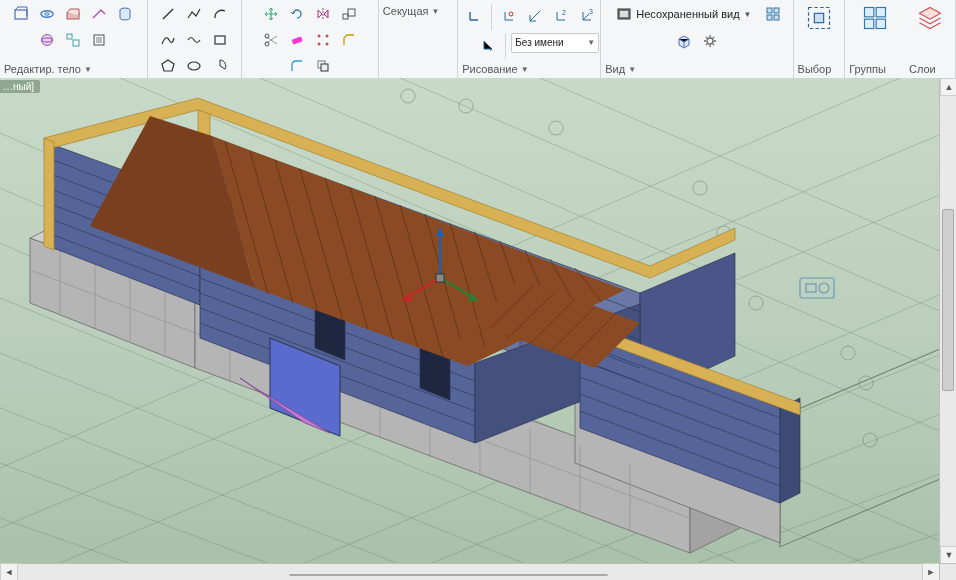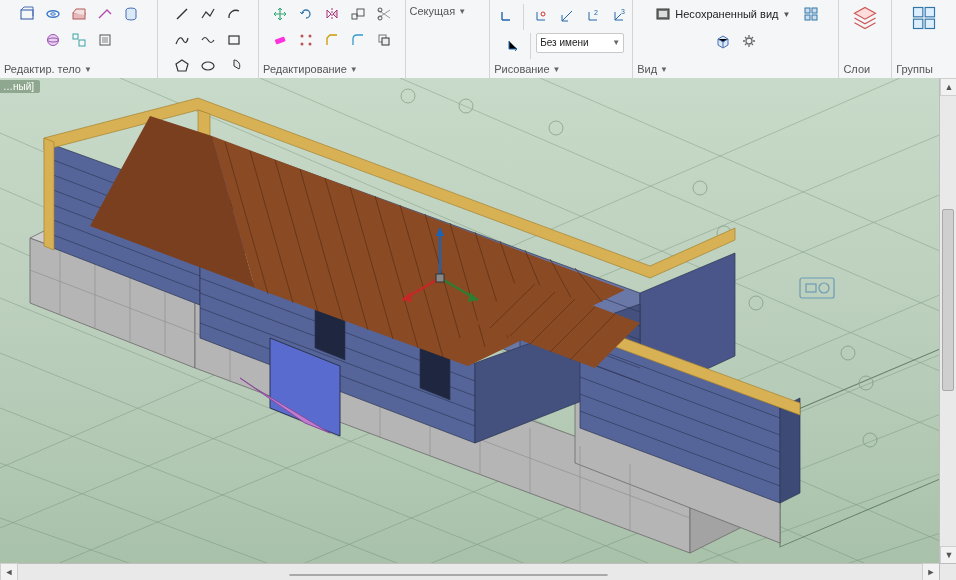--- a/index.html
+++ b/index.html
@@ -216,21 +216,21 @@
   </div>
 
   <div class="panel" style="width:76px">
     <div class="panel-label">
         <span>Секущая</span>
         <span class="caret">▼</span>
       </div>
   </div>
 
   <div class="panel" style="width:134px">
-    <div class="panel-tools" style="flex-direction:column;gap:3px;align-items:center">
+    <div class="panel-tools" style="flex-direction:column;gap:3px;align-items:flex-end">
       <div class="row">
         <div class="tool">
             <svg viewBox="0 0 16 16">
               <path d="M4 12 V4 M4 12 H12" stroke="#26a" stroke-width="1.4"></path>
             </svg>
           </div>
         <div class="sep-line"></div>
         <div class="tool">
             <svg viewBox="0 0 16 16">
               <path d="M4 12 V4 M4 12 H12" stroke="#26a"></path>
@@ -310,53 +310,68 @@
             </svg>
           </div>
       </div>
     </div>
     <div class="panel-label">
         <span>Вид</span>
         <span class="caret">▼</span>
       </div>
   </div>
 
-
-  <div class="panel" style="width:44px">
+  <div class="panel" style="width:46px">
     <div class="panel-tools" style="align-items:center">
         <div class="big-tool">
           <div class="icon">
             <svg viewBox="0 0 24 24">
-              <path d="M12 3 L21 8 L12 13 L3 8 Z" fill="#fdd" stroke="#c55"></path>
-              <path d="M3 12 L12 17 L21 12" fill="none" stroke="#c55"></path>
-              <path d="M3 16 L12 21 L21 16" fill="none" stroke="#c55"></path>
-            </svg>
-          </div>
-        </div>
-      </div>
-    <div class="panel-label">
-        <span>Слои</span>
+              <rect x="3" y="3" width="18" height="18" fill="none" stroke="#26a" stroke-dasharray="3 2"></rect>
+              <rect x="8" y="8" width="8" height="8" fill="#cde" stroke="#26a"></rect>
+            </svg>
+          </div>
+        </div>
+      </div>
+    <div class="panel-label">
+        <span>Выбор</span>
       </div>
   </div>
 
   <div class="panel" style="width:56px;border-right:none">
     <div class="panel-tools" style="align-items:center">
         <div class="big-tool">
           <div class="icon">
             <svg viewBox="0 0 24 24">
               <rect x="3" y="3" width="8" height="8" fill="#def" stroke="#37a"></rect>
               <rect x="13" y="3" width="8" height="8" fill="#def" stroke="#37a"></rect>
               <rect x="3" y="13" width="8" height="8" fill="#def" stroke="#37a"></rect>
               <rect x="13" y="13" width="8" height="8" fill="#def" stroke="#37a"></rect>
             </svg>
           </div>
         </div>
       </div>
     <div class="panel-label">
         <span>Группы</span>
+      </div>
+  </div>
+
+  <div class="panel" style="width:44px">
+    <div class="panel-tools" style="align-items:center">
+        <div class="big-tool">
+          <div class="icon">
+            <svg viewBox="0 0 24 24">
+              <path d="M12 3 L21 8 L12 13 L3 8 Z" fill="#fdd" stroke="#c55"></path>
+              <path d="M3 12 L12 17 L21 12" fill="none" stroke="#c55"></path>
+              <path d="M3 16 L12 21 L21 16" fill="none" stroke="#c55"></path>
+            </svg>
+          </div>
+        </div>
+      </div>
+    <div class="panel-label">
+        <span>Слои</span>
       </div>
   </div>
 
 </div>
 
 <div class="viewport">
   <div class="doctab"><span>…ный]</span></div>
 
   <svg class="grid" width="956" height="502" viewBox="0 0 956 502">
 

